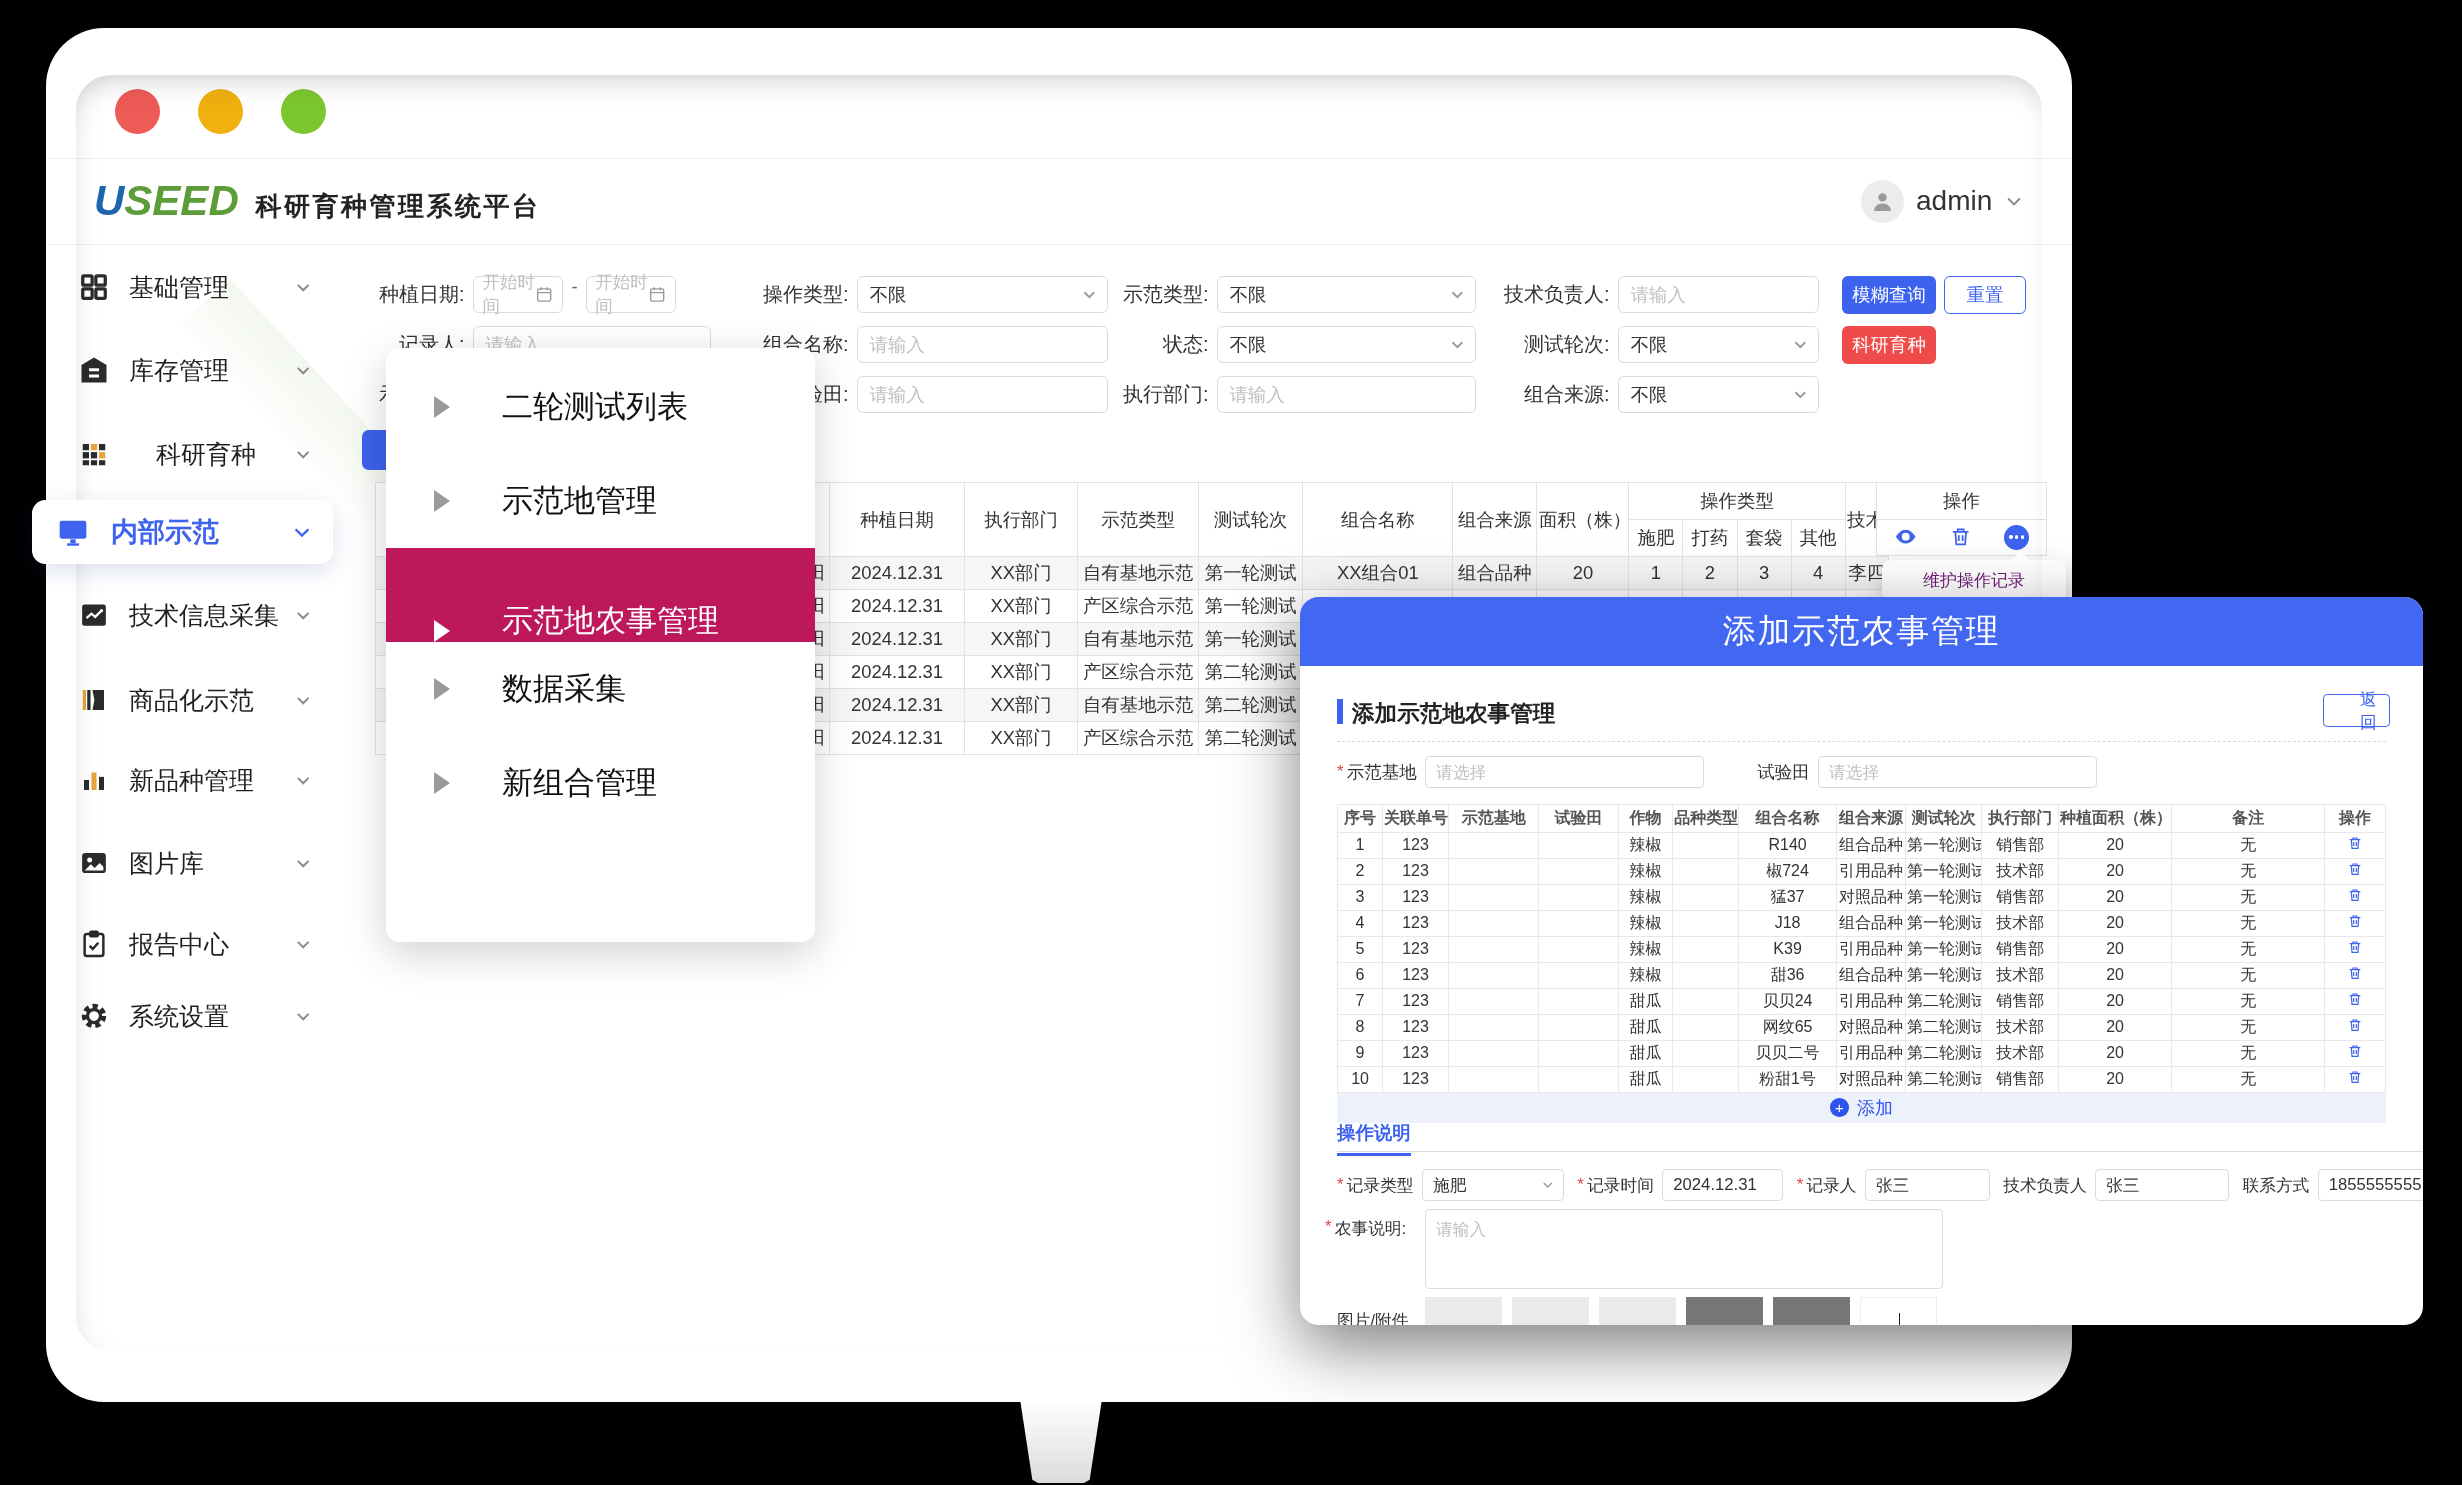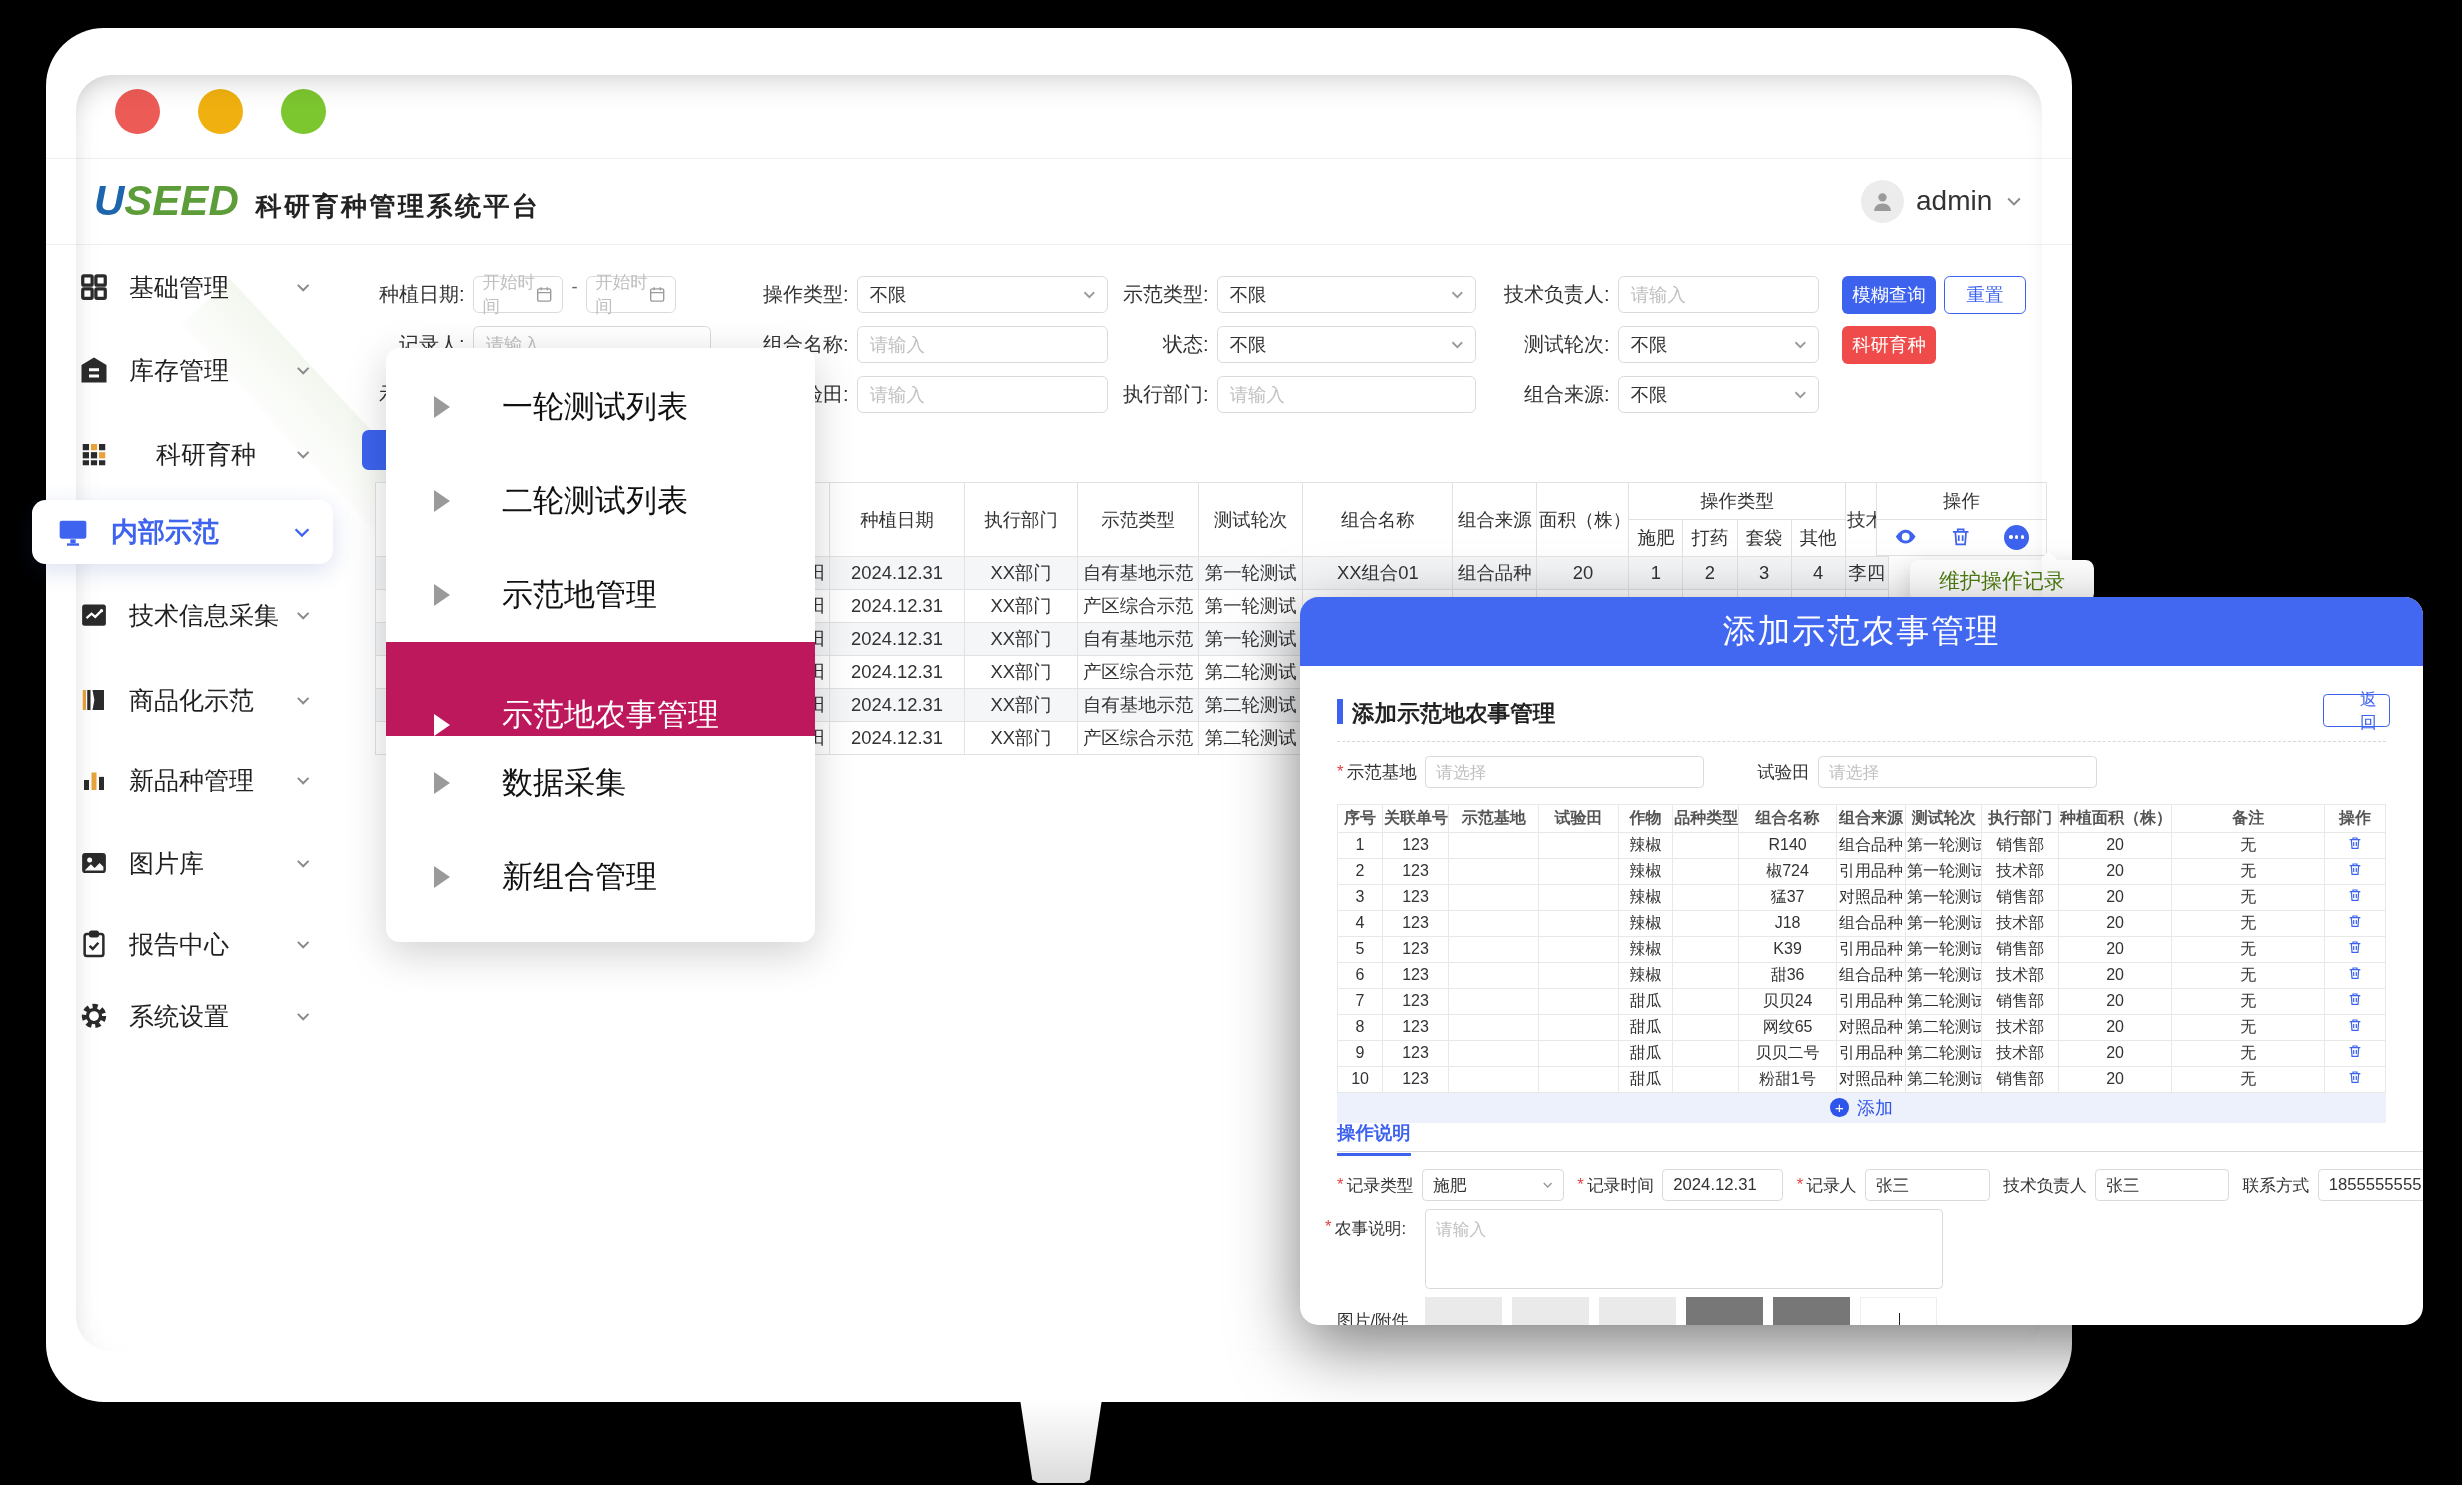--- a/index.html
+++ b/index.html
@@ -76,21 +76,21 @@
 
   
   .opcol{position:absolute;left:1508px;top:252px;width:171px;background:#fff;border:0.8px solid #E2E2E2;z-index:3;}
   .opcol .ophd{height:37px;border-bottom:0.8px solid #E2E2E2;display:flex;align-items:center;justify-content:center;font-size:18.4px;color:#333;}
   .opcol .opics{height:35px;display:flex;align-items:center;justify-content:space-between;padding:0 16.7px;}
   .opic{width:23.4px;height:23.4px;color:#3E63EE;cursor:pointer;}
   .opmore{width:25px;height:25px;border-radius:50%;background:#3E63EE;display:flex;align-items:center;justify-content:center;gap:2.5px;cursor:pointer;}
   .opmore i{width:3.3px;height:3.3px;border-radius:50%;background:#fff;}
   .oppop{position:absolute;left:1514px;top:330px;width:184px;height:42px;background:#fff;border-radius:8.4px;
     box-shadow:0 8.4px 25px rgba(0,0,0,.18);display:flex;align-items:center;justify-content:center;
-    font-size:21px;color:#4d7c0f;z-index:4;cursor:pointer;margin-left:28px;}
+    font-size:17px;color:#701a75;z-index:4;cursor:pointer;}
   .oppop:before{content:"";position:absolute;top:-5.8px;left:72%;width:13.4px;height:13.4px;background:#fff;transform:rotate(45deg);border-radius:1.7px;}
 
   
   .menu{position:absolute;left:386px;top:348px;width:429px;height:594px;background:#fff;border-radius:13.4px;
     box-shadow:0 11.7px 42px rgba(0,0,0,.18);z-index:30;overflow:hidden;padding-top:11.7px;}
   .m-item{height:94px;display:flex;align-items:center;cursor:pointer;}
   .m-tri{width:0;height:0;border-left:16.7px solid #9a9a9a;border-top:11px solid transparent;border-bottom:11px solid transparent;margin-left:48px;}
   .m-lb{font-size:31px;color:#111;font-weight:500;margin-left:52px;white-space:nowrap;}
   .m-item.act{background:#be185d;align-items:flex-end;}
   .m-item.act .m-tri{border-left-color:#fff;}
@@ -610,24 +610,20 @@
       <span class="s-lb">内部示范</span>
       <span class="s-ch">
         <svg viewBox="0 0 24 24" fill="none" stroke="currentColor" stroke-width="2.6">
           <path d="M5 9l7 7 7-7"></path>
         </svg>
       </span>
     </div>
   <div class="menu" id="ctxmenu">
       <div class="m-item">
         <span class="m-tri"></span>
-        <span class="m-lb">一轮测试列表</span>
-      </div>
-      <div class="m-item">
-        <span class="m-tri"></span>
         <span class="m-lb">二轮测试列表</span>
       </div>
       <div class="m-item">
         <span class="m-tri"></span>
         <span class="m-lb">示范地管理</span>
       </div>
       <div class="m-item act">
         <span class="m-tri"></span>
         <span class="m-lb">示范地农事管理</span>
       </div>

